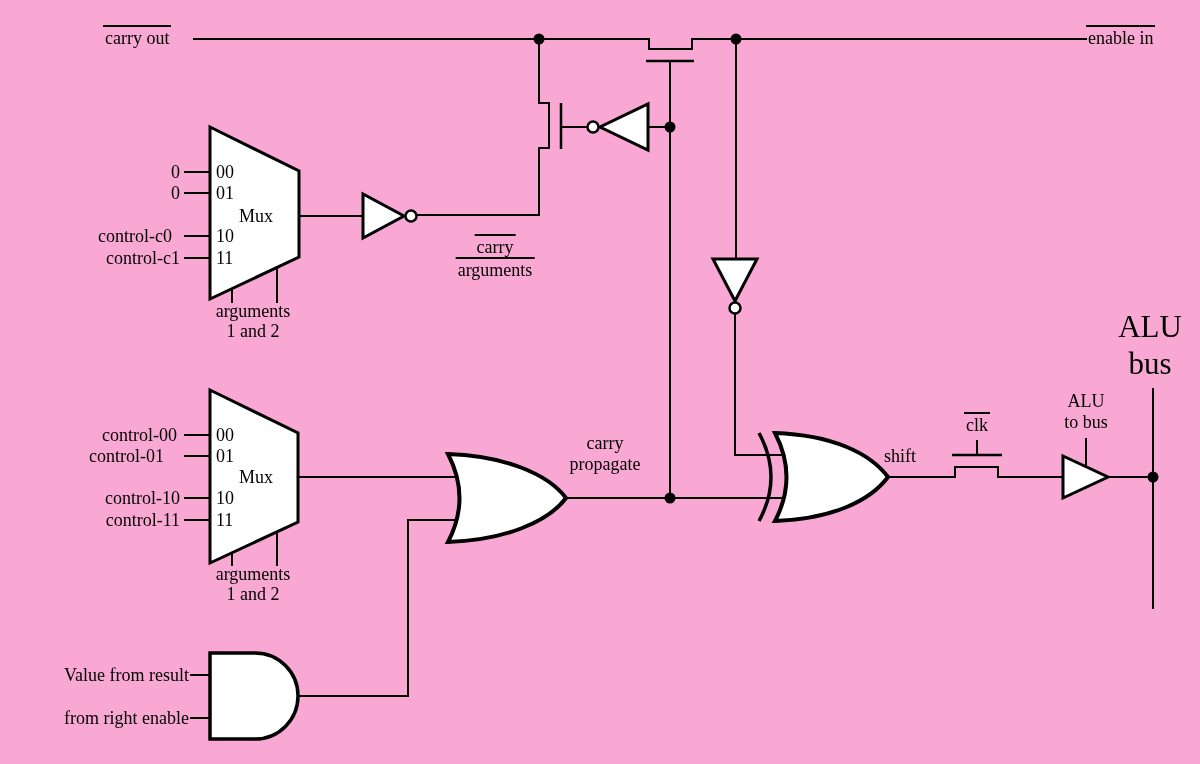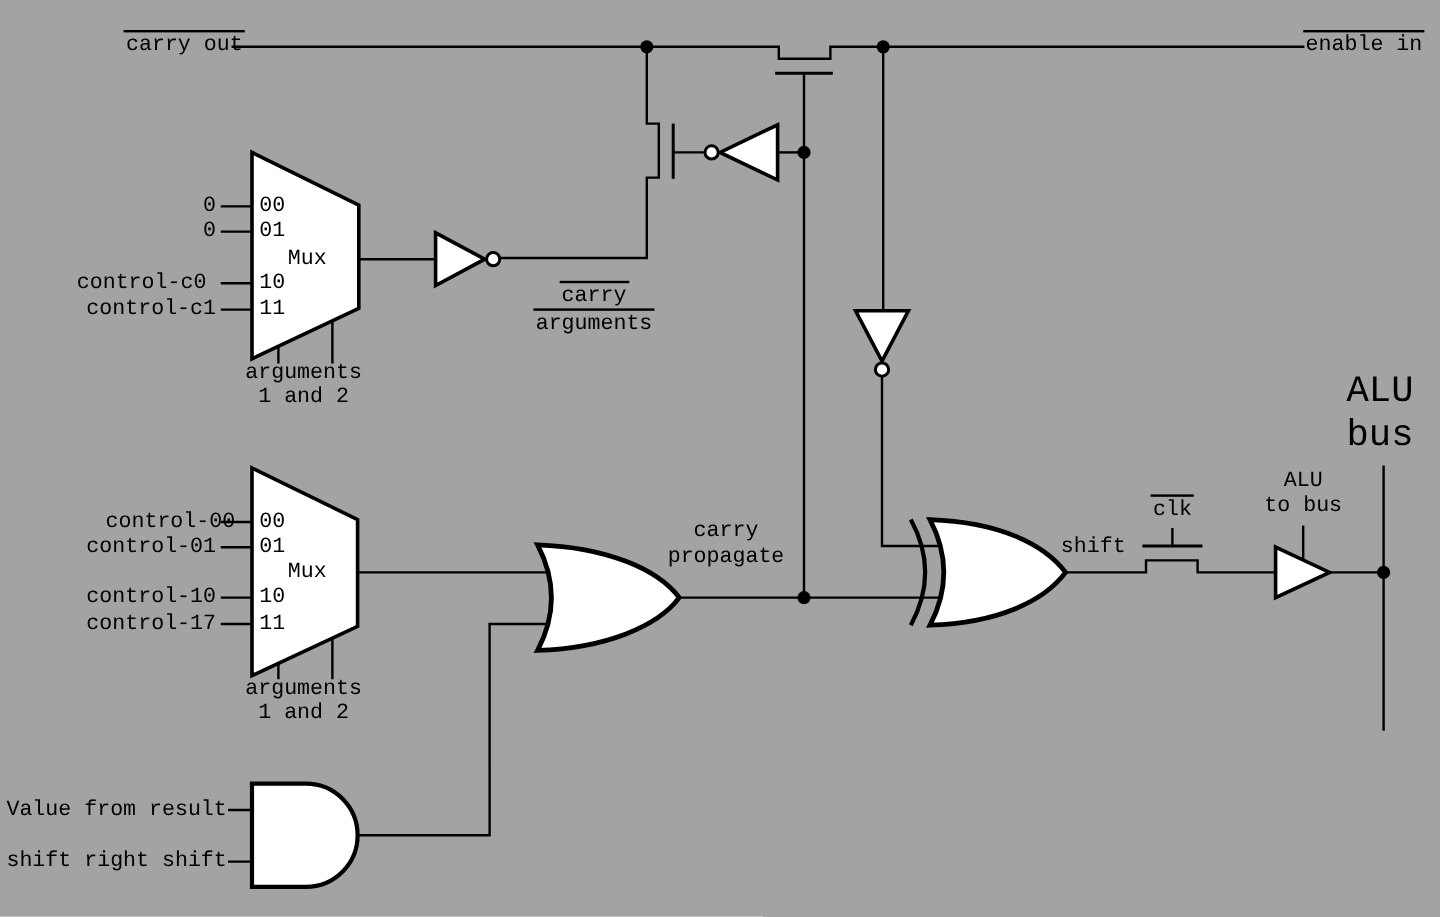--- a/index.html
+++ b/index.html
@@ -1,17 +1,17 @@
 <!DOCTYPE html>
 <html><head>
 <meta charset="utf-8">
 <style>
   html,body{margin:0;padding:0;background:#fff;}
-  .stage{position:relative;width:1200px;height:764px;background:#a3a3a3;overflow:hidden;
-         font-family:Liberation Mono, monospace;color:#000;}
+  .stage{position:relative;width:1200px;height:764px;background:#f9a8d4;overflow:hidden;
+         font-family:Liberation Serif, serif;color:#000;}
   .stage svg{position:absolute;left:0;top:0;}
   .lbl{position:absolute;font-size:18px;line-height:20px;white-space:nowrap;}
   .ra{transform:translateX(-100%);}
   .ctr{transform:translateX(-50%);text-align:center;}
   .cl{text-align:center;line-height:20px;}
   .ol{display:inline-block;border-top:2px solid #000;padding:1px 2px 0 2px;}
   .big{font-size:31px;line-height:37px;}
   .tall{line-height:21px;}
 </style>
 </head>
@@ -108,24 +108,24 @@
   <div class="lbl ctr" style="left:253px;top:301px">
     <div>arguments</div>
     <div>1 and 2</div>
   </div>
 
   <div class="lbl ctr" style="left:495px;top:234px">
     <div class="cl"><span class="ol">carry</span></div>
     <div class="cl"><span class="ol">arguments</span></div>
   </div>
 
-  <div class="lbl ra" style="left:196px;top:425px">control-00</div>
-  <div class="lbl ra" style="left:180px;top:446px">control-01</div>
+  <div class="lbl ra" style="left:177px;top:425px">control-00</div>
+  <div class="lbl ra" style="left:164px;top:446px">control-01</div>
   <div class="lbl ra" style="left:180px;top:488px">control-10</div>
-  <div class="lbl ra" style="left:180px;top:510px">control-17</div>
+  <div class="lbl ra" style="left:180px;top:510px">control-11</div>
 
   <div class="lbl" style="left:216px;top:425px">00</div>
   <div class="lbl" style="left:216px;top:446px">01</div>
   <div class="lbl" style="left:216px;top:488px">10</div>
   <div class="lbl" style="left:216px;top:510px">11</div>
   <div class="lbl ctr" style="left:256px;top:467px">Mux</div>
   <div class="lbl ctr" style="left:253px;top:564px">
     <div>arguments</div>
     <div>1 and 2</div>
   </div>
@@ -143,15 +143,15 @@
     <div>ALU</div>
     <div>to bus</div>
   </div>
 
   <div class="lbl ctr big" style="left:1150px;top:308px">
     <div>ALU</div>
     <div>bus</div>
   </div>
 
   <div class="lbl ra" style="left:189px;top:665px">Value from result</div>
-  <div class="lbl ra" style="left:189px;top:708px">shift right shift</div>
+  <div class="lbl ra" style="left:189px;top:708px">from right enable</div>
 
 </div>
 
 </body></html>

